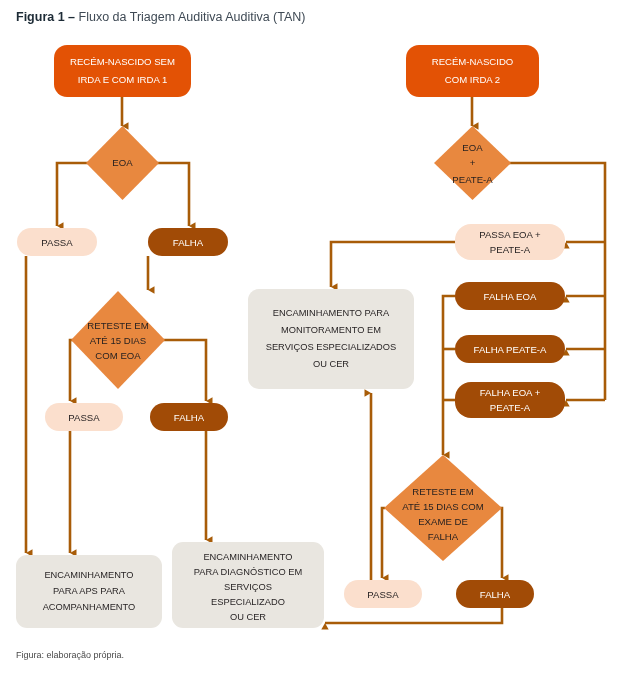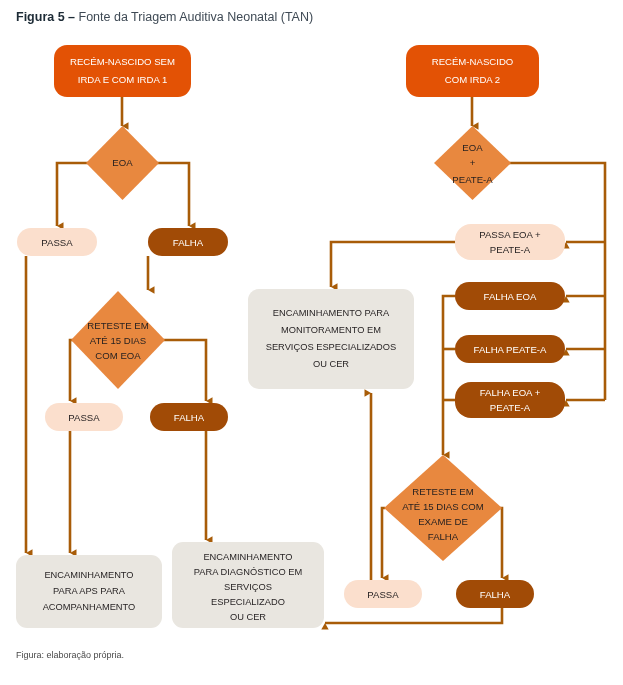--- a/index.html
+++ b/index.html
@@ -46,22 +46,22 @@
   .lbl-start { font-size: 9.6px; fill: #ffffff; }
   .lbl-decision { font-size: 9.6px; fill: #231f20; }
   .lbl-pass { font-size: 9.6px; fill: #231f20; }
   .lbl-fail { font-size: 9.6px; fill: #ffffff; }
   .lbl-outcome { font-size: 9.3px; fill: #231f20; }
 </style>
 </head>
 <body>
 
 <div id="figure-title">
-  <span class="fig-label">Figura 5 –</span>
-  <span>Fonte da Triagem Auditiva Neonatal (TAN)</span>
+  <span class="fig-label">Figura 1 –</span>
+  <span>Fluxo da Triagem Auditiva Auditiva (TAN)</span>
 </div>
 
 <svg id="flow-svg" width="623" height="685" viewBox="0 0 623 685">
   <defs>
     <marker id="arrowDown" markerWidth="8" markerHeight="8" refX="4" refY="7" orient="auto" markerUnits="userSpaceOnUse">
       <path d="M0.3,0.5 L4,7 L7.7,0.5 Z" fill="#A85C08"></path>
     </marker>
     <marker id="arrowUp" markerWidth="8" markerHeight="8" refX="4" refY="7" orient="auto" markerUnits="userSpaceOnUse">
       <path d="M0.3,0.5 L4,7 L7.7,0.5 Z" fill="#A85C08"></path>
     </marker>

